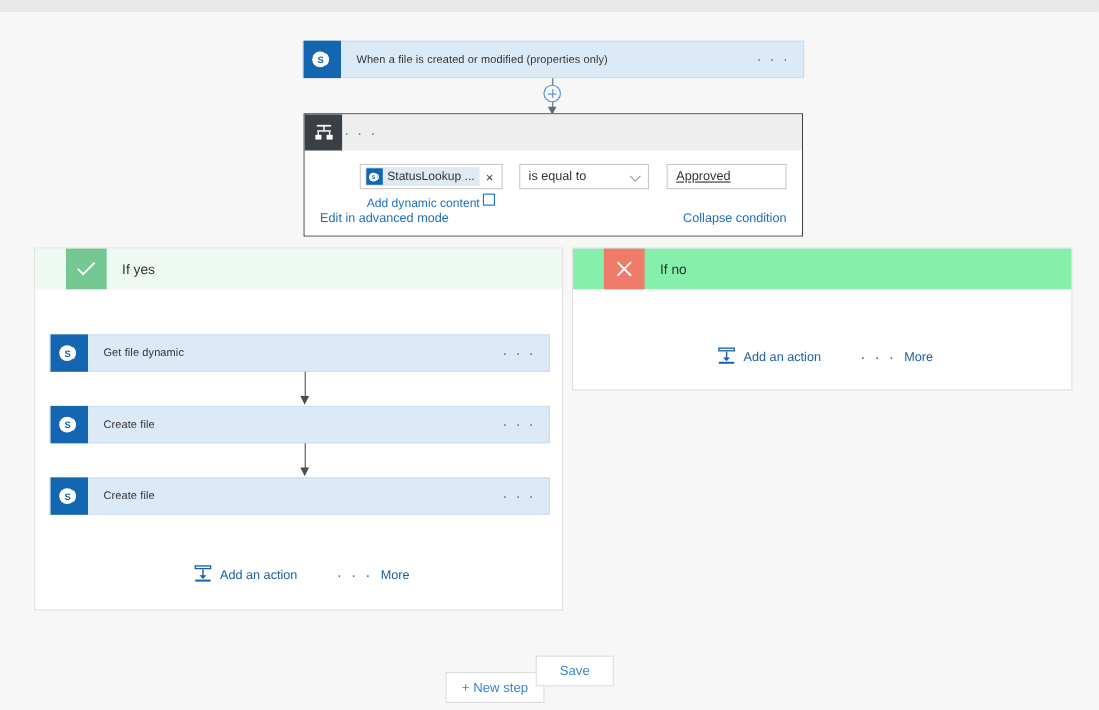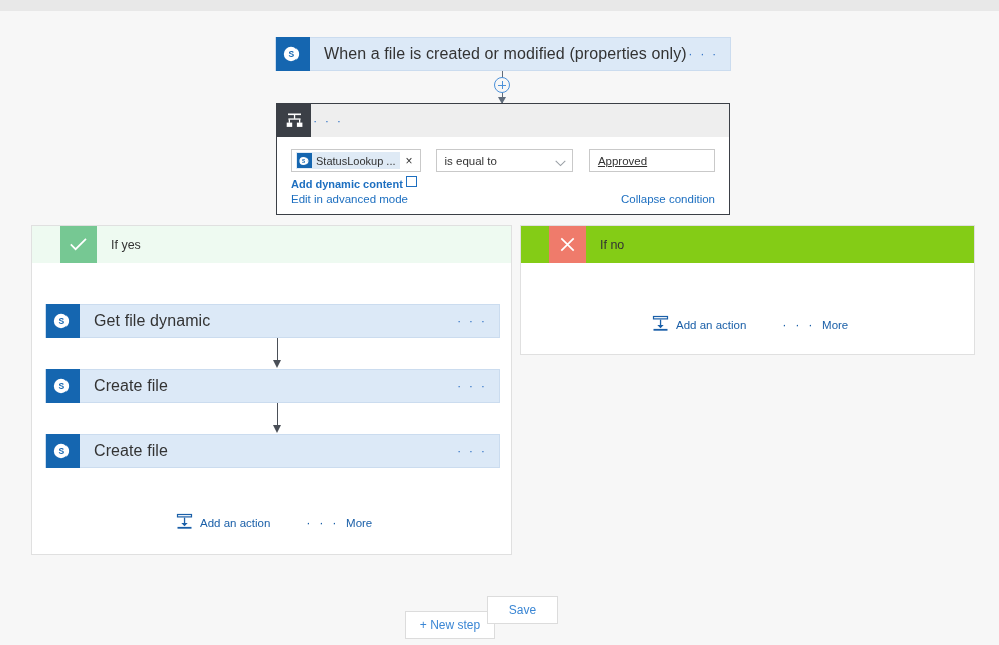--- a/index.html
+++ b/index.html
@@ -36,21 +36,21 @@
   }
   .card-header {
     display: flex;
     align-items: center;
     height: 34px;
     box-sizing: border-box;
   }
   .card-title {
     flex: 1;
     padding-left: 14px;
-    font-size: 16px;
+    font-size: 10px;
     color: #333333;
     letter-spacing: .1px;
     white-space: nowrap;
   }
   .ellipsis {
     width: 34px;
     text-align: center;
     color: #3a78c8;
     letter-spacing: 2px;
     font-size: 13px;
@@ -151,21 +151,21 @@
     position: relative;
     padding: 12px 14px 0 14px;
     background: #ffffff;
     height: 77px;
     box-sizing: border-box;
   }
   .cond-row {
     display: flex;
     align-items: flex-start;
   }
-  .token-wrap { width: 134px; }
+  .token-wrap { width: 134px; margin-left: 36px; }
   .token-box {
     height: 23px;
     border: 1px solid #c9c9c9;
     background: #ffffff;
     display: flex;
     align-items: center;
     box-sizing: border-box;
     padding: 0 4px;
   }
   .token-chip {
@@ -194,24 +194,24 @@
     text-overflow: ellipsis;
   }
   .token-x {
     font-size: 12px;
     color: #333;
     padding: 0 3px 0 6px;
     line-height: 1;
   }
   .dyn-link {
     margin-top: 4px;
+    text-align: center;
     font-size: 11px;
     color: #1d6fc0;
     white-space: nowrap;
-    font-weight: bold;
   }
   .dyn-badge {
     display: inline-block;
     border: 1px solid #1d6fc0;
     width: 9px; height: 9px;
     line-height: 8px;
     text-align: center;
     font-size: 9px;
     margin-left: 3px;
     vertical-align: 1px;
@@ -268,21 +268,21 @@
   #branch-yes { left: 31px; top: 214px; width: 481px; height: 330px; }
   #branch-no  { left: 520px; top: 214px; width: 455px; height: 130px; }
 
   .branch-header {
     display: flex;
     align-items: center;
     height: 37px;
     padding-left: 28px;
   }
   .branch-header.yes { background: #eefaf1; }
-  .branch-header.no  { background: #84cc16; text-align: center; }
+  .branch-header.no  { background: #86efac; text-align: center; }
   .branch-badge {
     width: 37px; height: 37px;
     flex: 0 0 37px;
     display: flex;
     align-items: center;
     justify-content: center;
   }
   .branch-badge.yes { background: #76c893; }
   .branch-badge.no  { background: #ef7b6b; }
   .branch-label {

